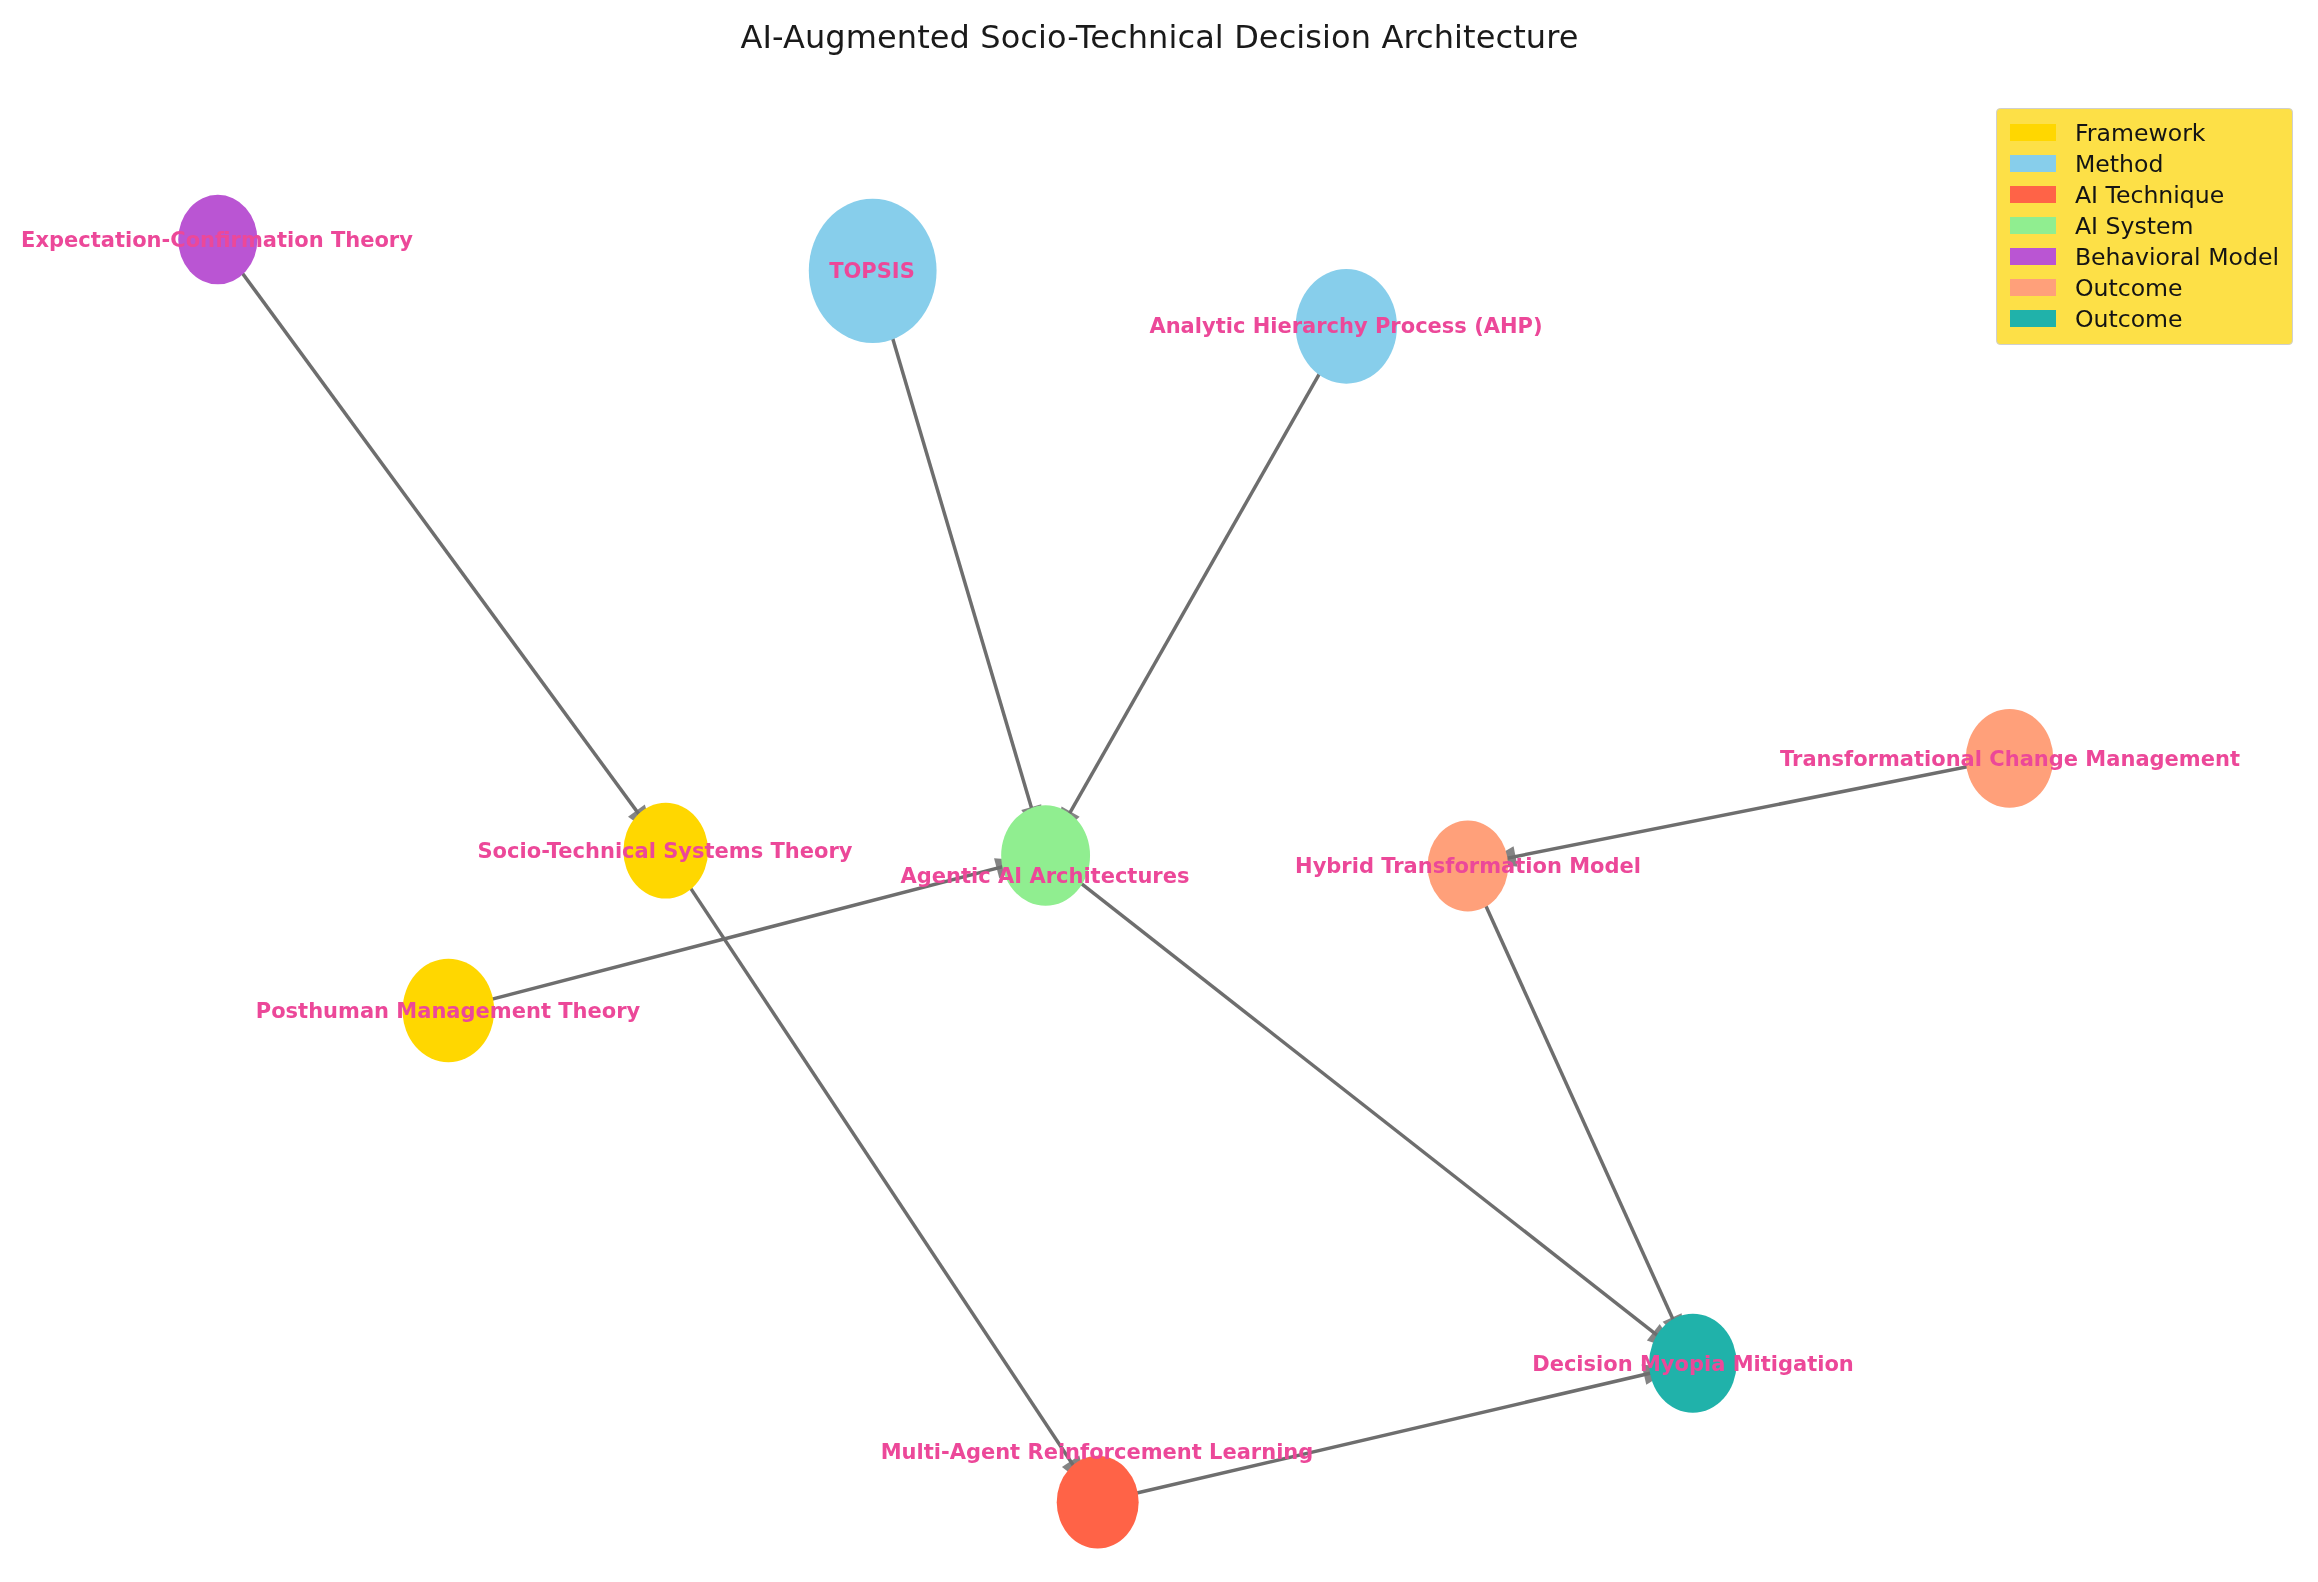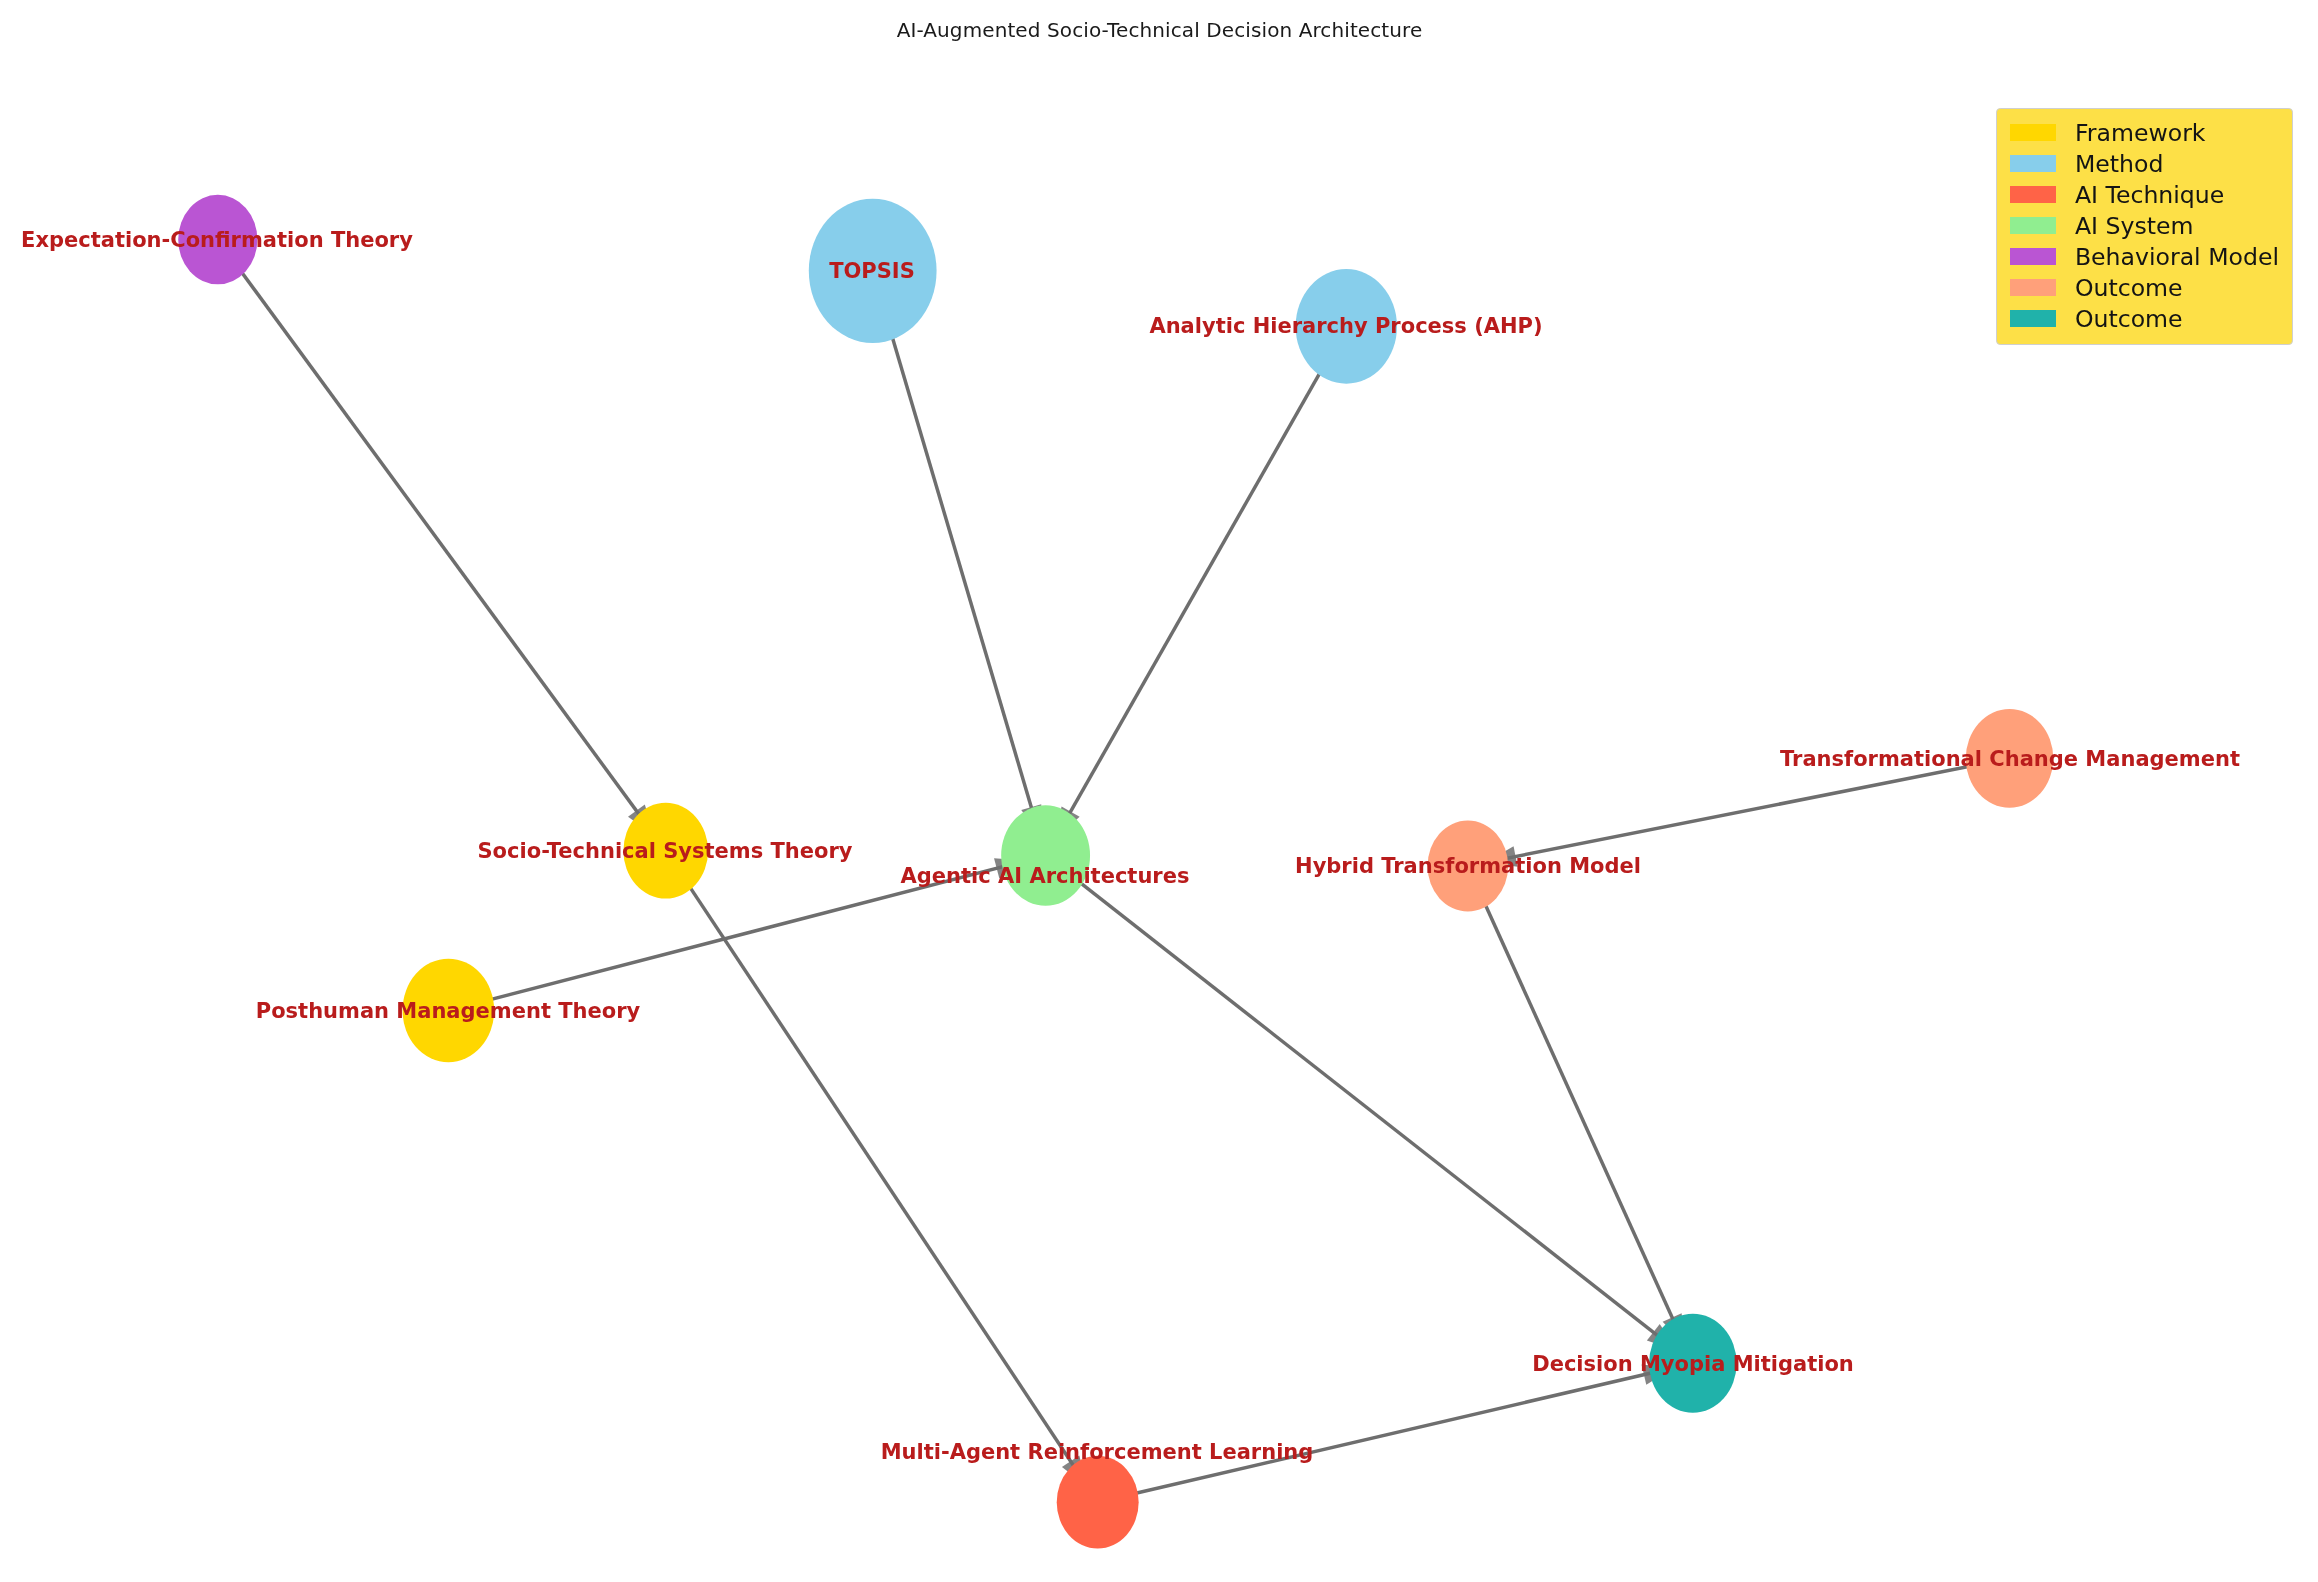--- a/index.html
+++ b/index.html
@@ -15,38 +15,38 @@
     overflow: hidden;
     font-family: "DejaVu Sans", sans-serif;
   }
   #title {
     position: absolute;
     left: 0;
     top: 18px;
     width: 2319px;
     text-align: center;
     font-family: "DejaVu Sans", sans-serif;
-    font-size: 20px;
+    font-size: 32px;
     font-weight: 400;
     color: #1a1a1a;
     letter-spacing: 0.1px;
   }
   #graph-svg {
     position: absolute;
     left: 0;
     top: 0;
     width: 2319px;
     height: 1582px;
   }
   .node-label {
     position: absolute;
     font-family: "DejaVu Sans", sans-serif;
     font-size: 21px;
     font-weight: bold;
-    color: #b91c1c;
+    color: #ec4899;
     white-space: nowrap;
     transform: translate(-50%, -50%);
     pointer-events: none;
   }
   #legend {
     position: absolute;
     left: 1996px;
     top: 108px;
     border: 1.4px solid #cfcfcf;
     border-radius: 4.2px;

